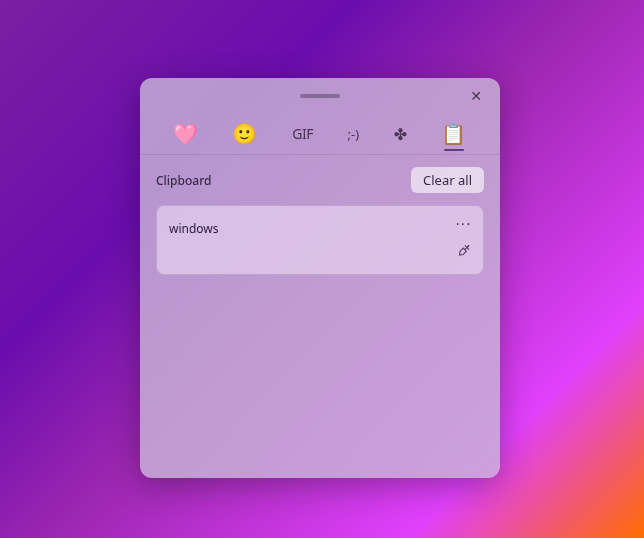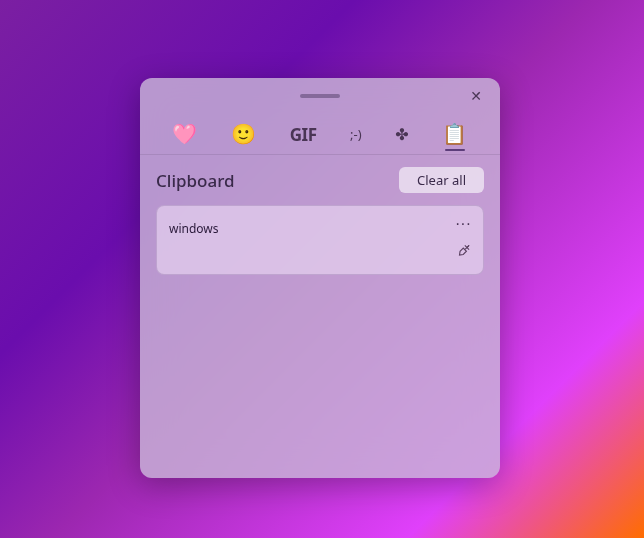--- a/index.html
+++ b/index.html
@@ -107,30 +107,30 @@
     }
 
     .section-header {
       display: flex;
       align-items: center;
       justify-content: space-between;
       margin-bottom: 12px;
     }
 
     .section-title {
-      font-size: 17px;
+      font-size: 12px;
       color: #3a2a4a;
       font-weight: 500;
     }
 
     .clear-all-btn {
       background: rgba(255, 255, 255, 0.6);
       border: none;
       border-radius: 6px;
-      padding: 4px 18px;
+      padding: 4px 12px;
       font-size: 13px;
       color: #3a2a4a;
       cursor: pointer;
       font-family: 'Segoe UI', system-ui, sans-serif;
       margin-left: 24px;
     }
 
     .clipboard-item {
       background: rgba(230, 210, 240, 0.7);
       border-radius: 8px;
@@ -199,21 +199,21 @@
   </div>
 
   <div class="tabs">
     <div class="tab-item">
       <span class="tab-icon">🩷</span>
     </div>
     <div class="tab-item">
       <span class="tab-icon">🙂</span>
     </div>
     <div class="tab-item">
-      <span class="tab-icon" style="font-size:17px; font-weight:700; letter-spacing:-0.5px;">GIF</span>
+      <span class="tab-icon" style="font-size:14px; font-weight:400; letter-spacing:-0.5px;">GIF</span>
     </div>
     <div class="tab-item">
       <span class="tab-icon" style="font-size:13px;">;-)</span>
     </div>
     <div class="tab-item">
       <span class="tab-icon" style="font-size:16px;">✤</span>
     </div>
     <div class="tab-item">
       <span class="tab-icon">📋</span>
       <div class="tab-active-indicator"></div>

